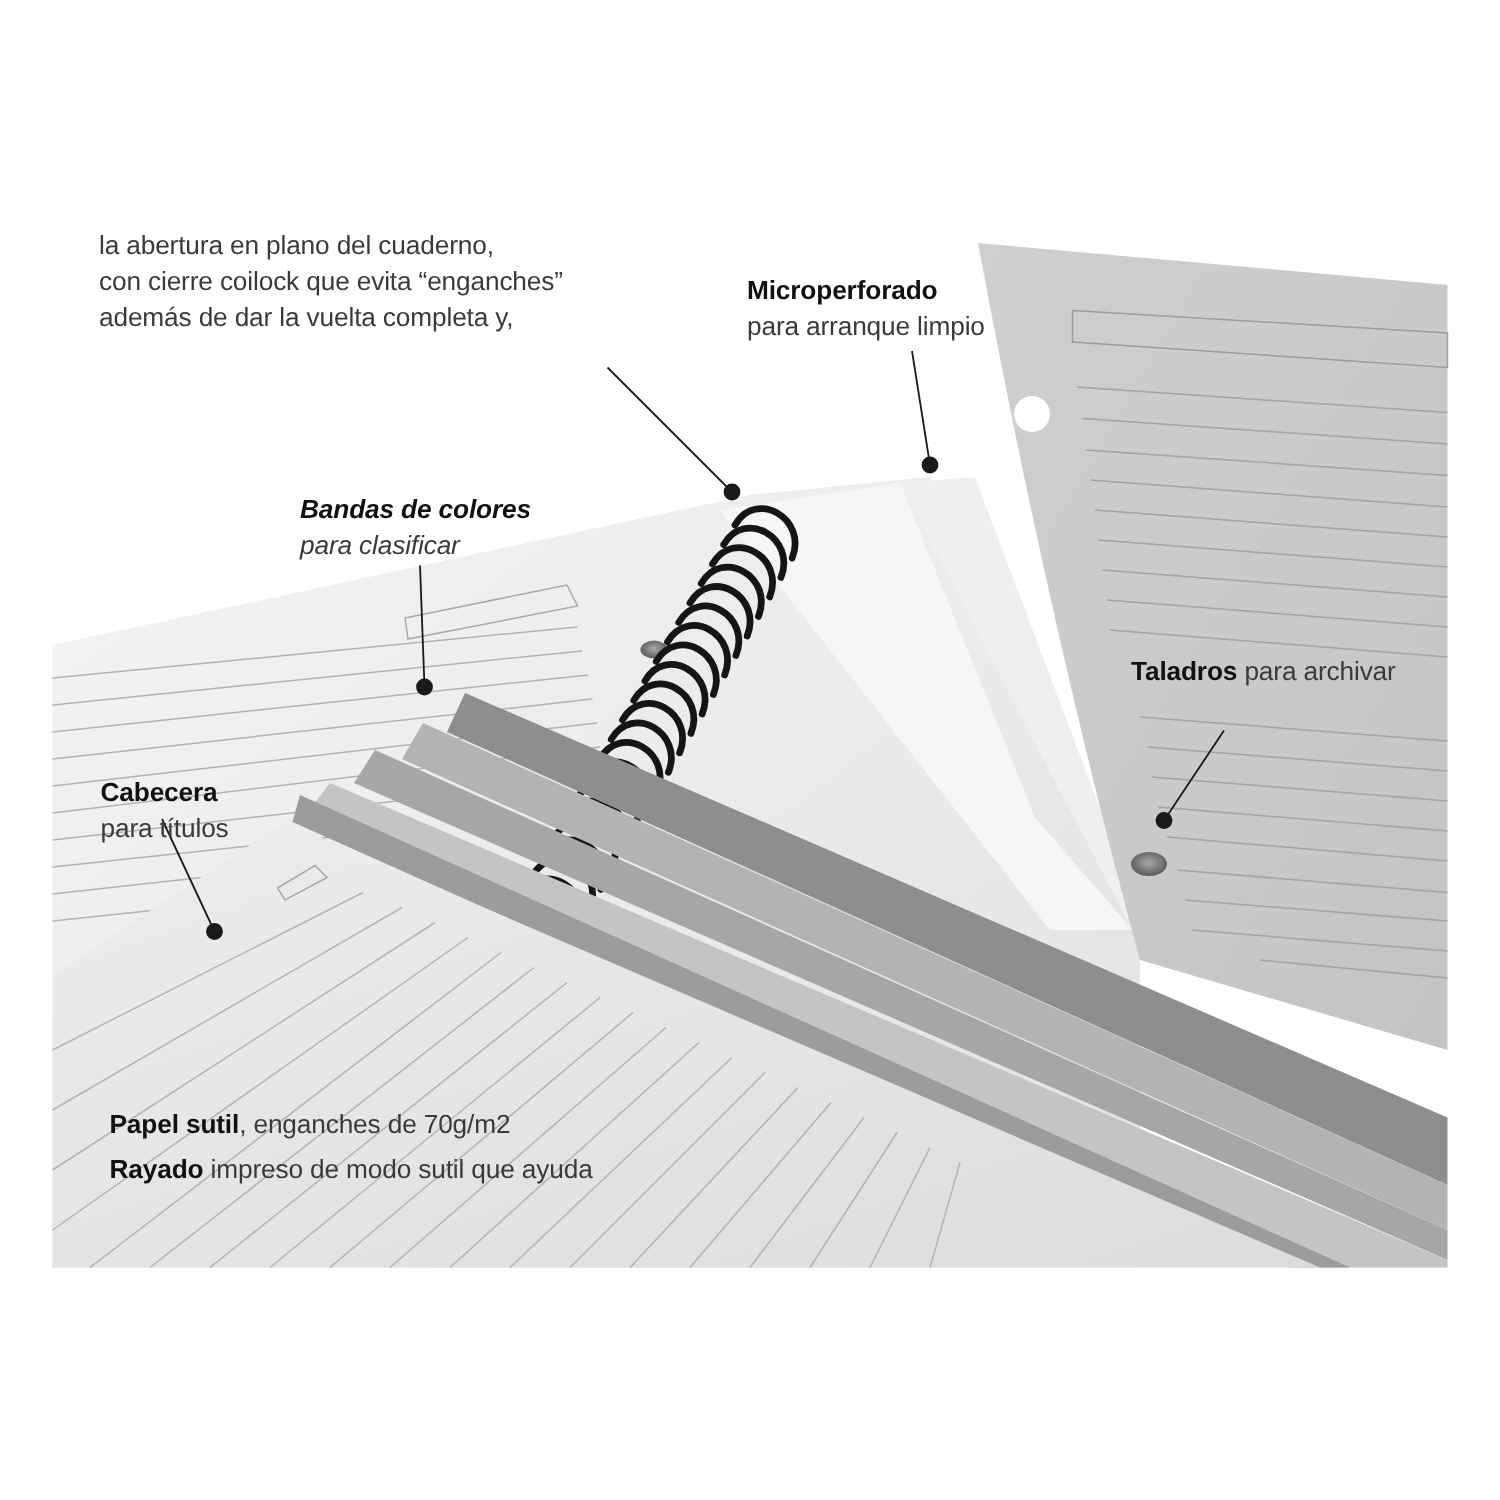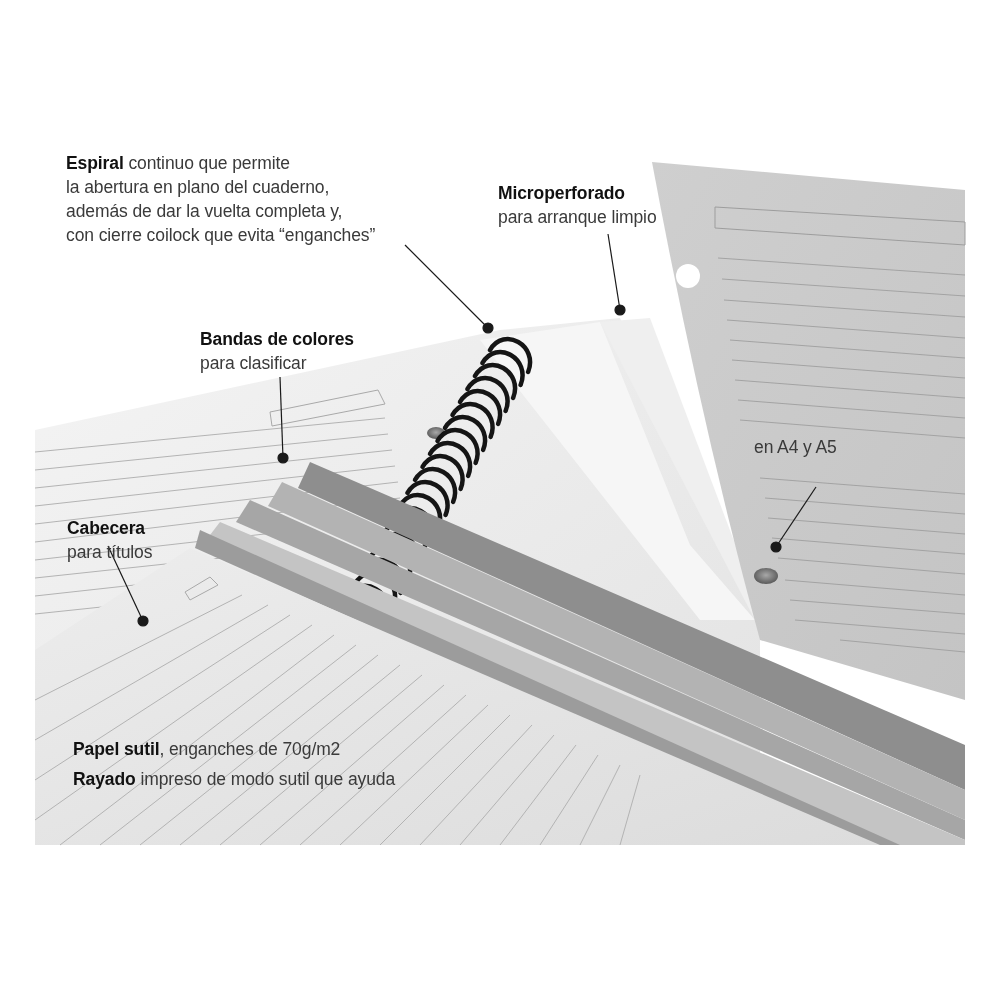--- a/index.html
+++ b/index.html
@@ -153,38 +153,37 @@
     <line x1="280" y1="377" x2="283" y2="458"></line>
     <circle cx="283" cy="458" r="5"></circle>
     <line x1="108" y1="546" x2="143" y2="621"></line>
     <circle cx="143" cy="621" r="5"></circle>
     <line x1="816" y1="487" x2="776" y2="547"></line>
     <circle cx="776" cy="547" r="5"></circle>
   </g>
 </svg>
 
 <div class="callout" style="left:66px; top:151px;">
-  <span class="line"><b>Espiral</b><span> continuo que permite</span></span>
   <span class="line">la abertura en plano del cuaderno,</span>
+  <span class="line">con cierre coilock que evita “enganches”</span>
   <span class="line">además de dar la vuelta completa y,</span>
-  <span class="line">con cierre coilock que evita “enganches”</span>
 </div>
 
 <div class="callout" style="left:474px; top:181px;margin-left:24px;">
   <span class="line"><b>Microperforado</b></span>
   <span class="line">para arranque limpio</span>
 </div>
 
-<div class="callout" style="left:200px; top:327px;">
+<div class="callout" style="left:200px; top:327px;font-style:italic;">
   <span class="line"><b>Bandas de colores</b></span>
   <span class="line">para clasificar</span>
 </div>
 
 <div class="callout" style="left:754px; top:435px;">
-  <span class="line">en A4 y A5</span>
+  <span class="line"><b>Taladros</b><span> para archivar</span></span>
 </div>
 
 <div class="callout" style="left:67px; top:484px;margin-top:32px;">
   <span class="line"><b>Cabecera</b></span>
   <span class="line">para títulos</span>
 </div>
 
 <div class="callout" style="left:73px; top:737px;">
   <span class="line"><b>Papel sutil</b><span>, enganches de 70g/m2</span></span>
 </div>

